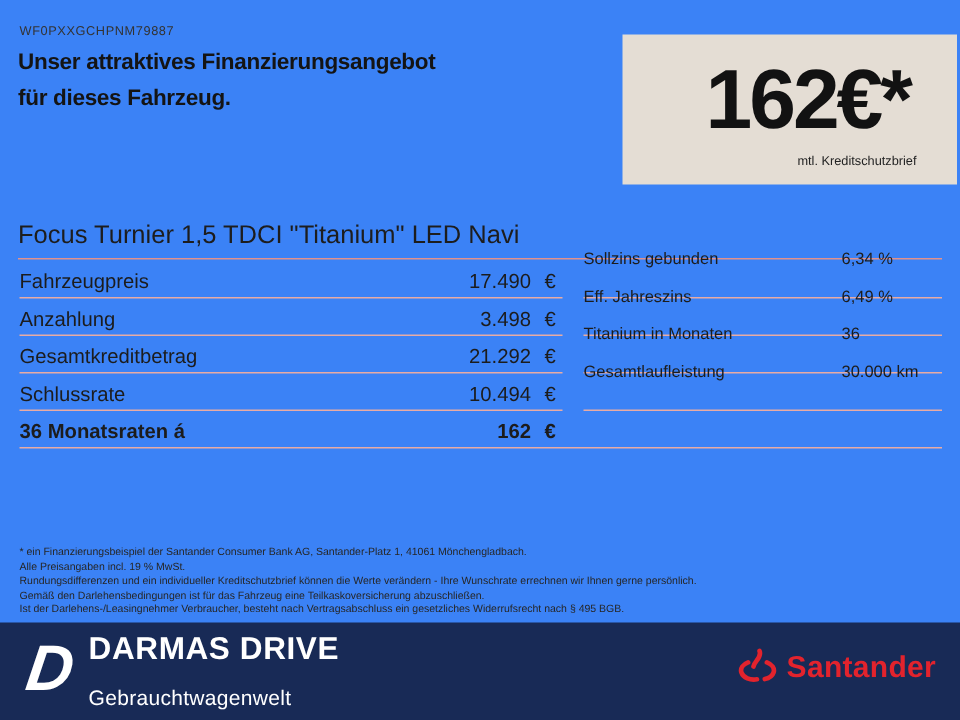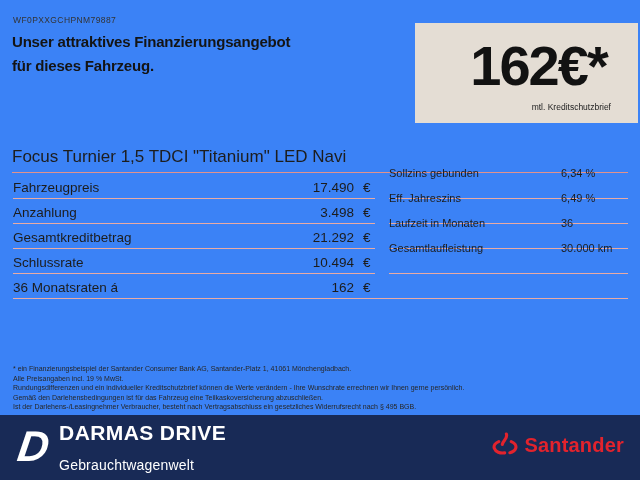--- a/index.html
+++ b/index.html
@@ -65,21 +65,21 @@
   }
   .cell-gap { width: 14px; }
   .cell-r {
     width: 239px;
     display: flex; align-items: flex-end;
     padding-bottom: 19px;
     border-bottom: 1px solid #e8aba4;
     font-size: 11px;
     justify-content: space-between;
   }
-  .trow.last { border-bottom: 1px solid #e8aba4; }
+  .trow.last { border-bottom: 1px solid #e8aba4; font-weight: bold; }
   .trow.last .cell-l, .trow.last .cell-r { border-bottom: none; }
   .lbl { flex: 1; }
   .val { text-align: right; }
   .unit { width: 12px; margin-left: 9px; text-align: left; }
   .rlbl { width: 172px; }
   .rval { flex: 1; }
 
   
   .fineprint {
     position: absolute; left: 13px; top: 364px; width: 616px;
@@ -165,21 +165,21 @@
     </div>
 
     <div class="trow">
       <div class="cell-l">
         <span class="lbl">Gesamtkreditbetrag</span>
         <span class="val">21.292</span>
         <span class="unit">€</span>
       </div>
       <div class="cell-gap"></div>
       <div class="cell-r">
-        <span class="rlbl">Laufzeit in Monaten</span>
+        <span class="rlbl">Titanium in Monaten</span>
         <span class="rval">36</span>
       </div>
     </div>
 
     <div class="trow">
       <div class="cell-l">
         <span class="lbl">Schlussrate</span>
         <span class="val">10.494</span>
         <span class="unit">€</span>
       </div>

